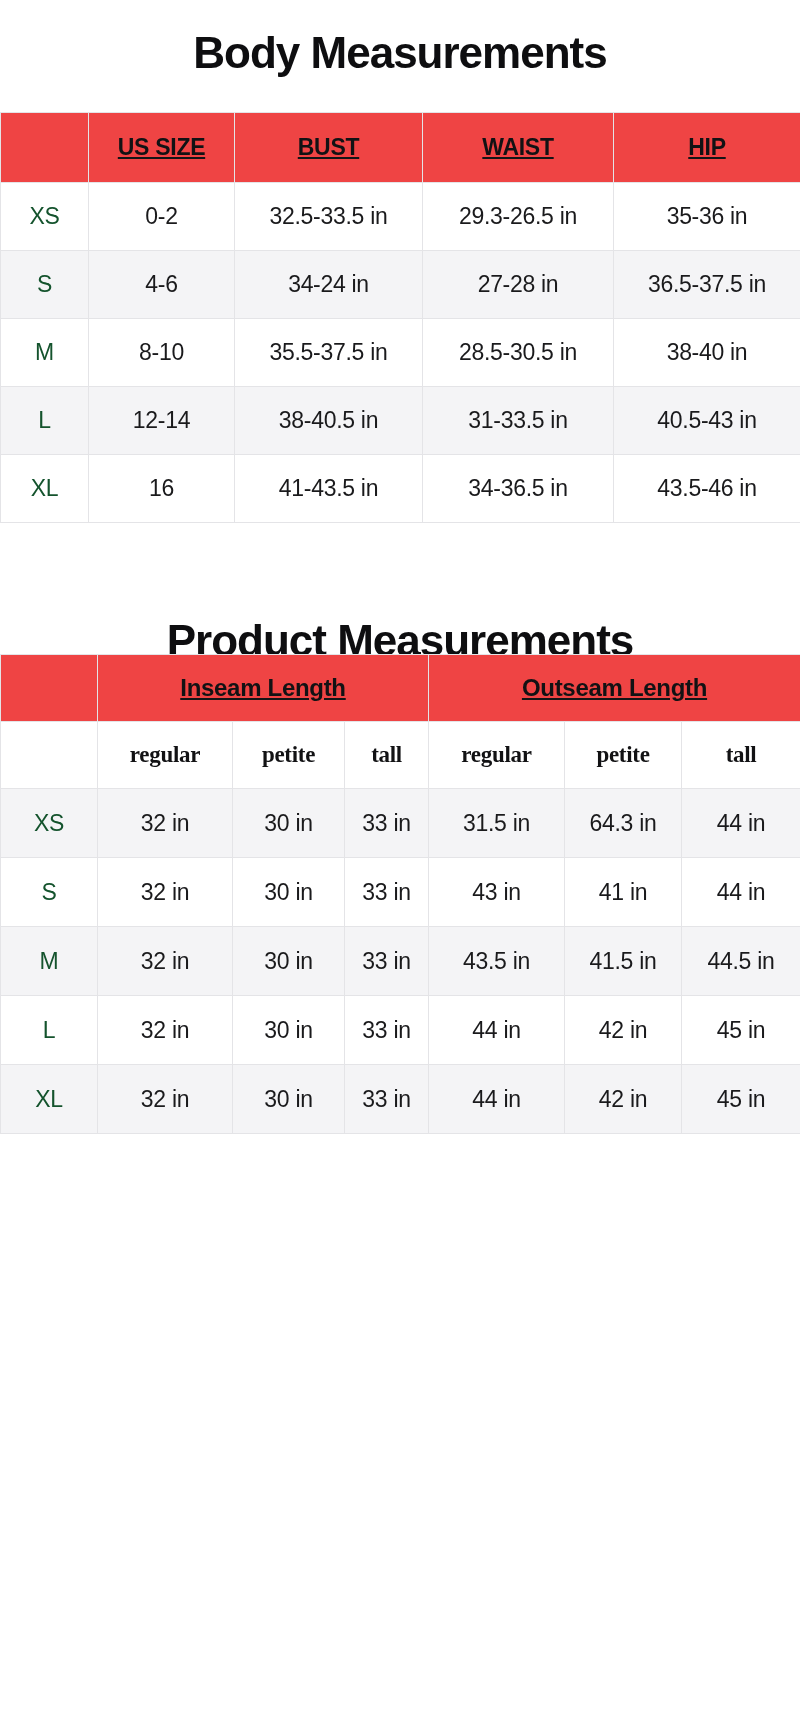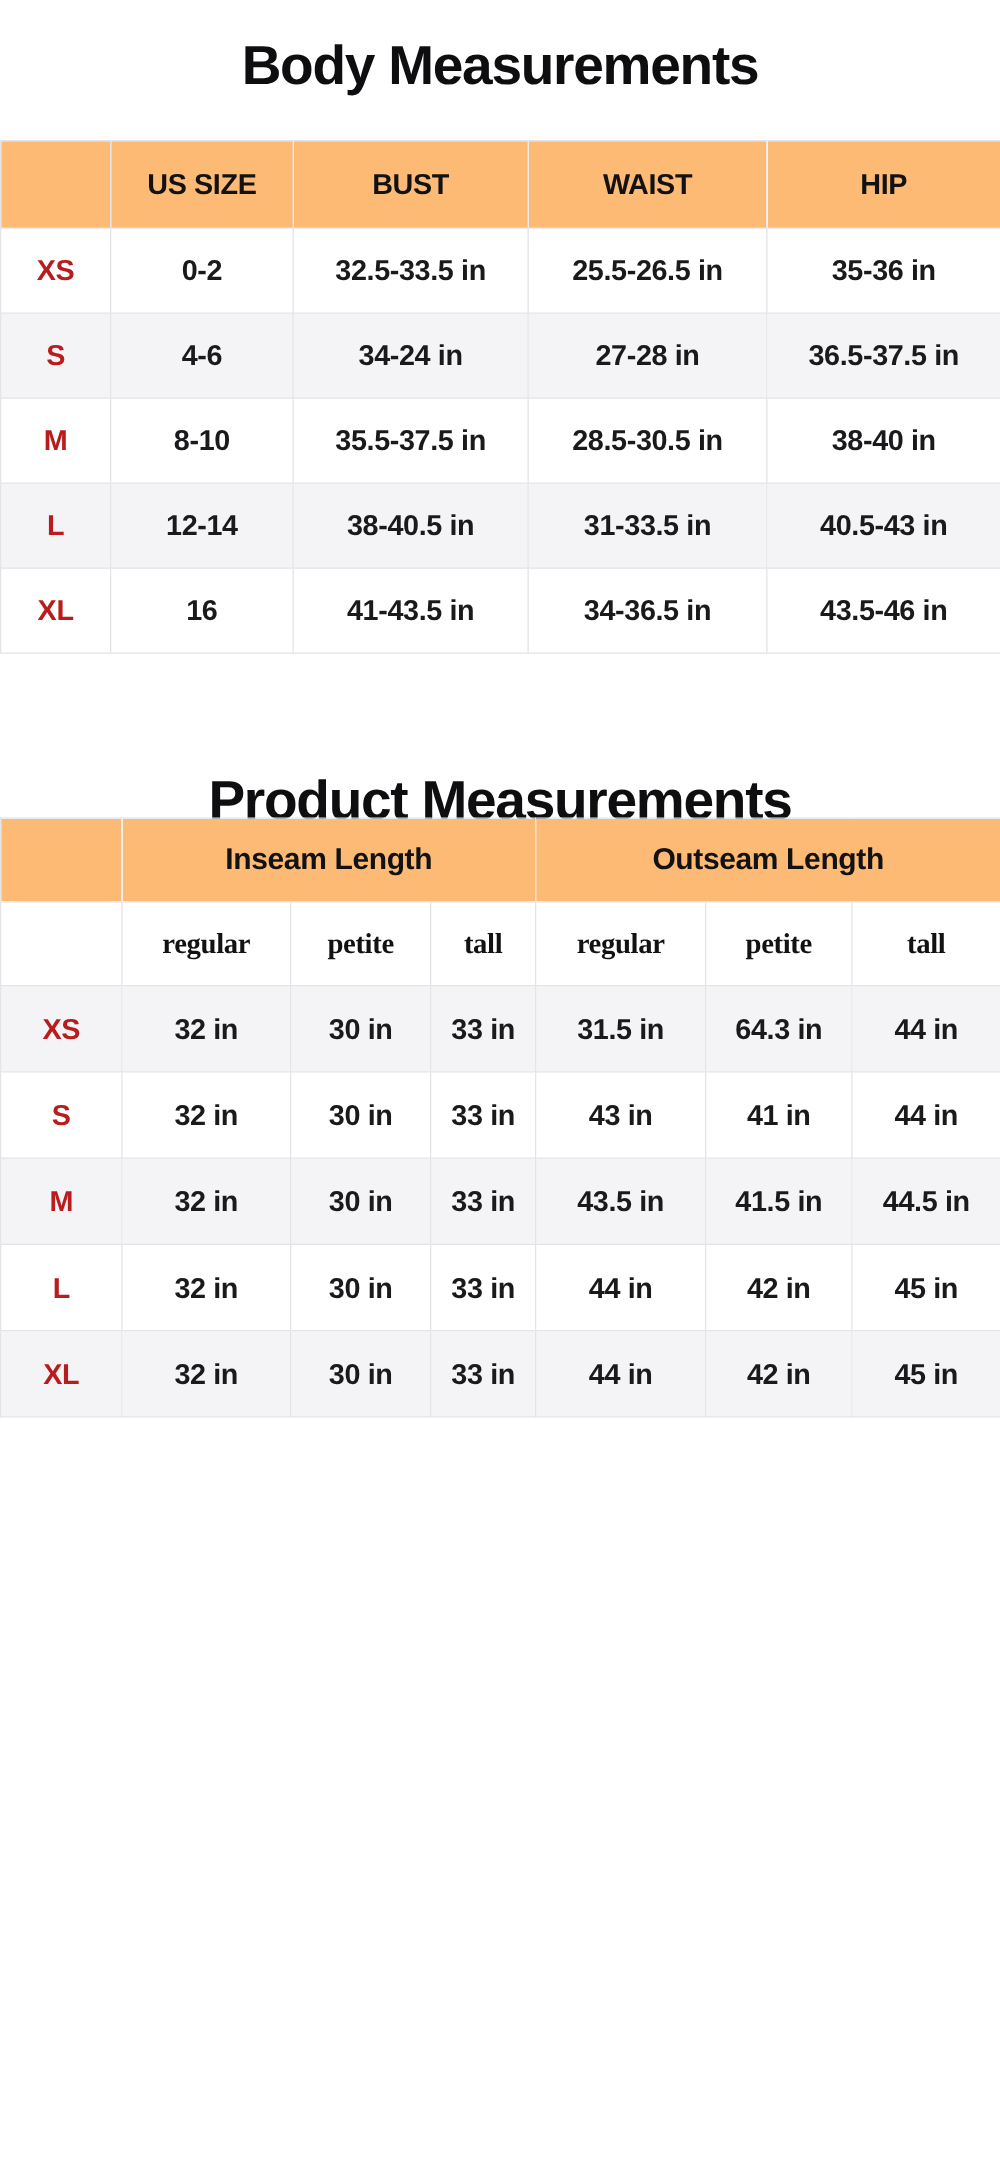--- a/index.html
+++ b/index.html
@@ -39,31 +39,31 @@
     border: 1px solid #e4e4e7;
     text-align: center;
     vertical-align: middle;
     padding: 0 4px;
     font-size: 23px;
     letter-spacing: -0.3px;
     overflow: hidden;
     white-space: nowrap;
   }
   th { font-weight: 700; color: #121214; }
-  td { font-weight: 700; color: #1a1a1c; }
-  .size-cell { font-weight: 700; color: #b91c1c; }
+  td { font-weight: 400; color: #1a1a1c; }
+  .size-cell { font-weight: 400; color: #14532d; }
 
   
   #table-body thead tr    { height: 70px; }
   #table-body tbody tr    { height: 68px; }
   #table-product thead tr { height: 67px; }
   #table-product tbody tr { height: 69px; }
 
   
-  .header-row { background: #fdba74; }
+  .header-row { background: #ef4444; text-decoration: underline; }
   .subheader-row { background: #ffffff; font-family: Liberation Serif, serif; }
   #table-body tbody tr:nth-child(even)    { background: #f4f4f6; }
   #table-body tbody tr:nth-child(odd)     { background: #ffffff; }
   #table-product tbody tr:nth-child(odd)  { background: #f4f4f6; }
   #table-product tbody tr:nth-child(even) { background: #ffffff; }
 
   .group-header th { font-size: 24px; }
 </style>
 </head>
 <body>
@@ -87,21 +87,21 @@
         <th>BUST</th>
         <th>WAIST</th>
         <th>HIP</th>
       </tr>
     </thead>
     <tbody id="body-rows">
         <tr>
           <th class="size-cell">XS</th>
           <td>0-2</td>
           <td>32.5-33.5 in</td>
-          <td>25.5-26.5 in</td>
+          <td>29.3-26.5 in</td>
           <td>35-36 in</td>
         </tr>
         <tr>
           <th class="size-cell">S</th>
           <td>4-6</td>
           <td>34-24 in</td>
           <td>27-28 in</td>
           <td>36.5-37.5 in</td>
         </tr>
         <tr>

